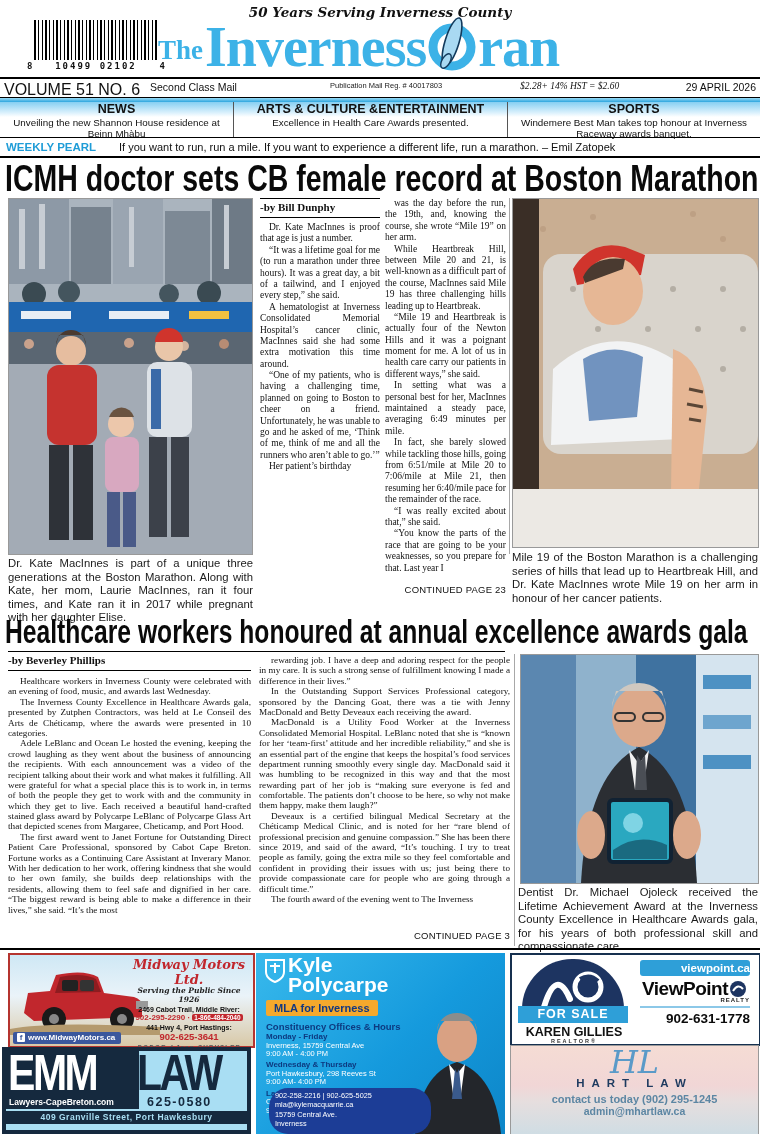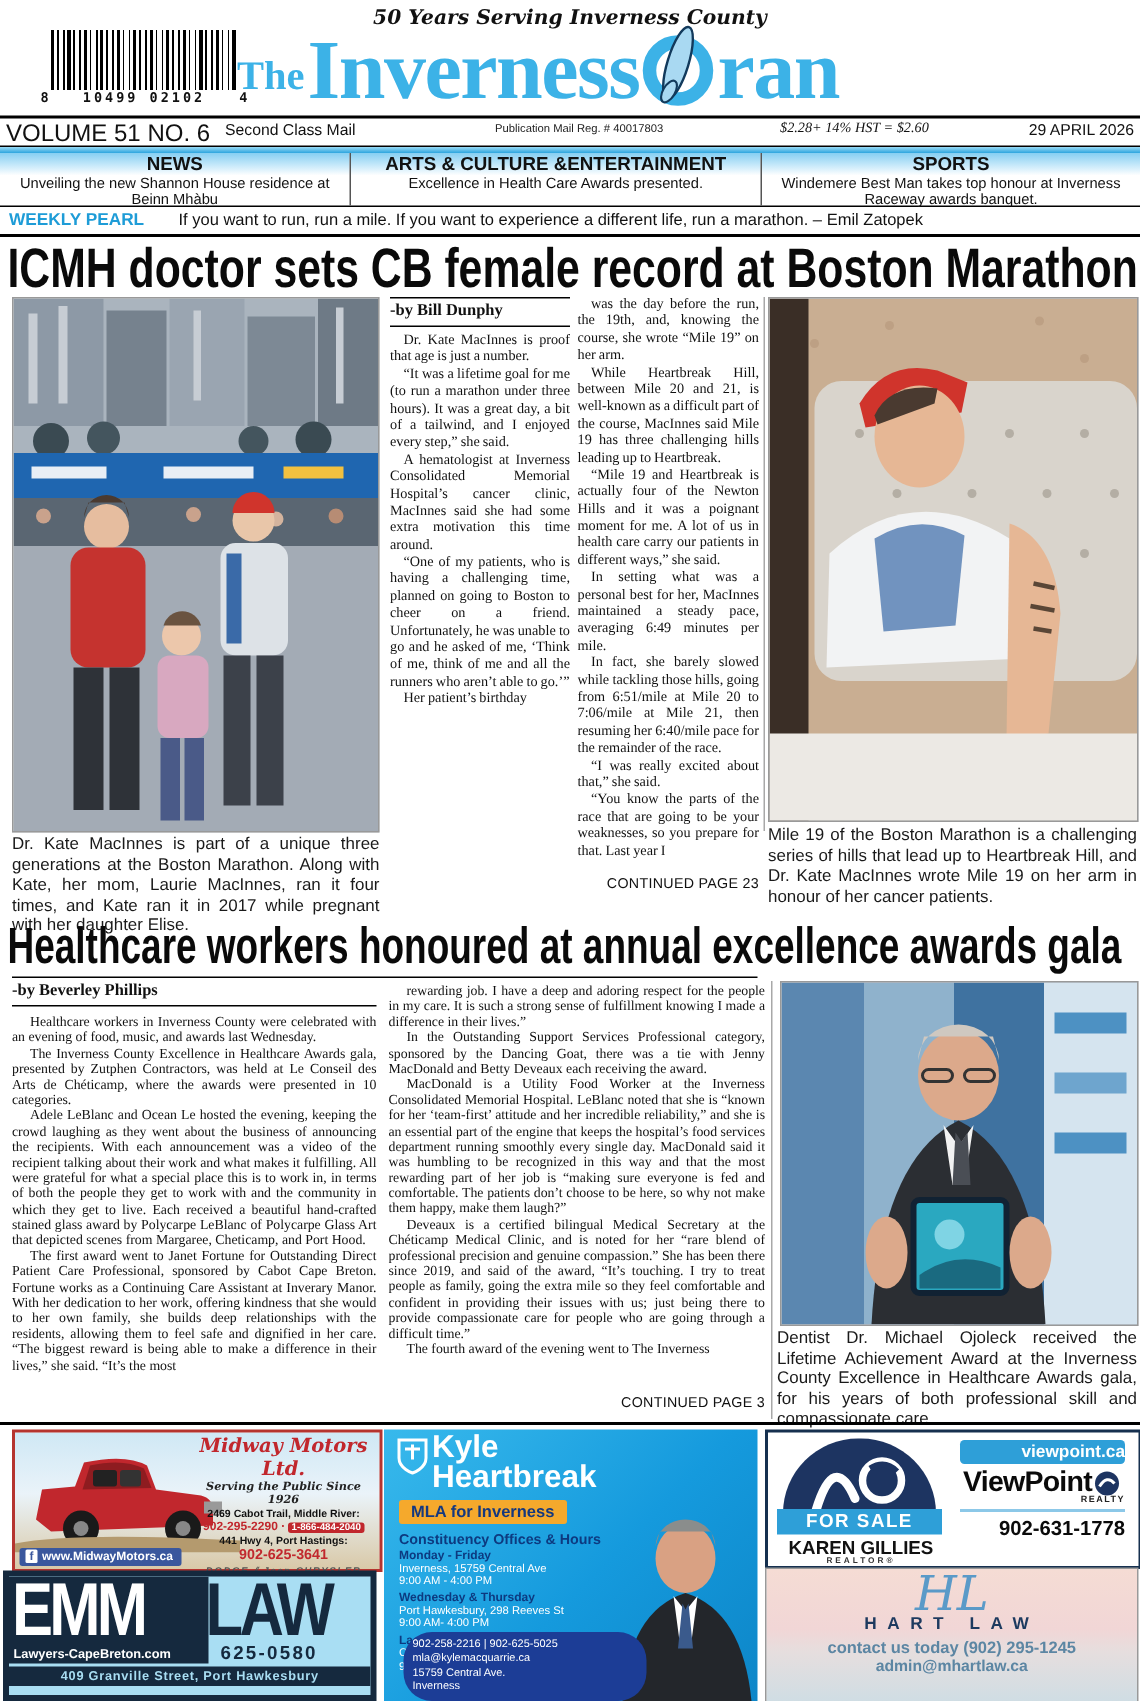--- a/index.html
+++ b/index.html
@@ -388,21 +388,21 @@
     <div class="mw-fb"><b>f</b><span>www.MidwayMotors.ca</span></div>
   </div>
 
   <div class="abs ad-mla">
     <svg class="abs" style="left:8px;top:5px;" width="22" height="26" viewBox="0 0 22 26">
       <path d="M2,2 h18 v12 c0,7 -9,10 -9,10 s-9,-3 -9,-10 z" fill="none" stroke="#fff" stroke-width="2"></path>
       <path d="M6,8 h10 M11,5 v10" stroke="#fff" stroke-width="2"></path>
     </svg>
     <div class="mla-name">
       <div>Kyle</div>
-      <div>Heartbreak</div>
+      <div>Polycarpe</div>
     </div>
     <div class="mla-badge">MLA for Inverness</div>
     <div class="mla-offt">Constituency Offices &amp; Hours</div>
     <div class="mla-off">
       <div class="mla-block">
         <div class="mla-days">Monday - Friday</div>
         <div class="mla-loc">Inverness, 15759 Central Ave</div>
         <div class="mla-hrs">9:00 AM - 4:00 PM</div>
       </div>
       <div class="mla-block">

